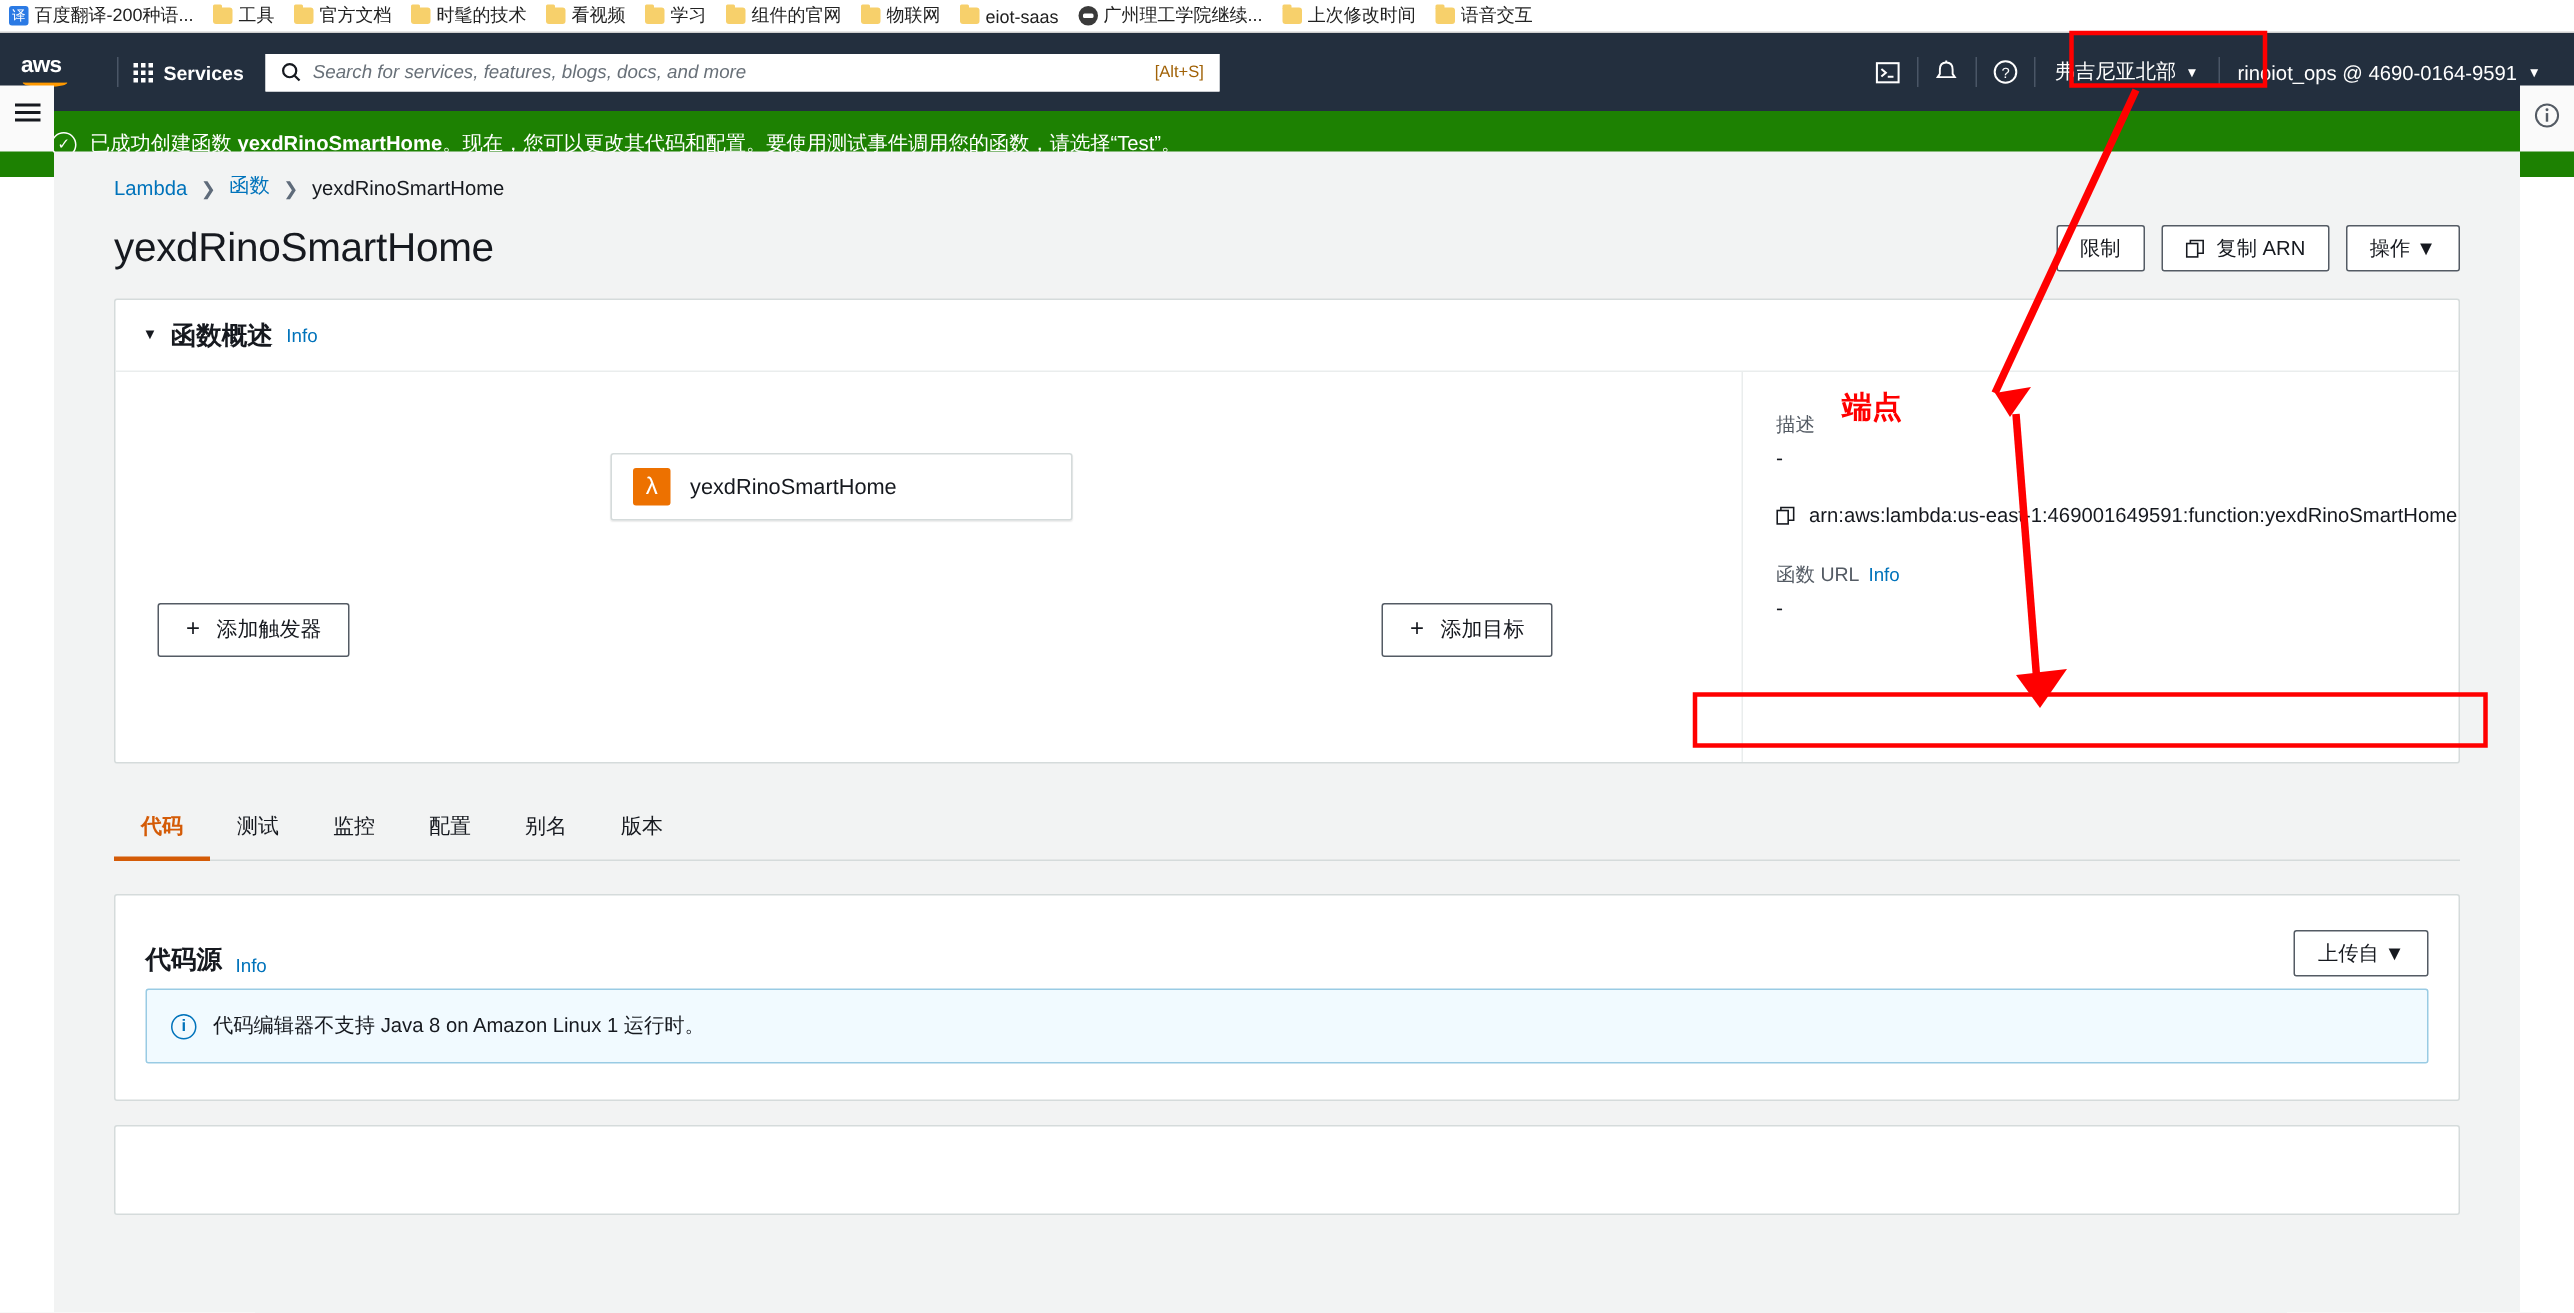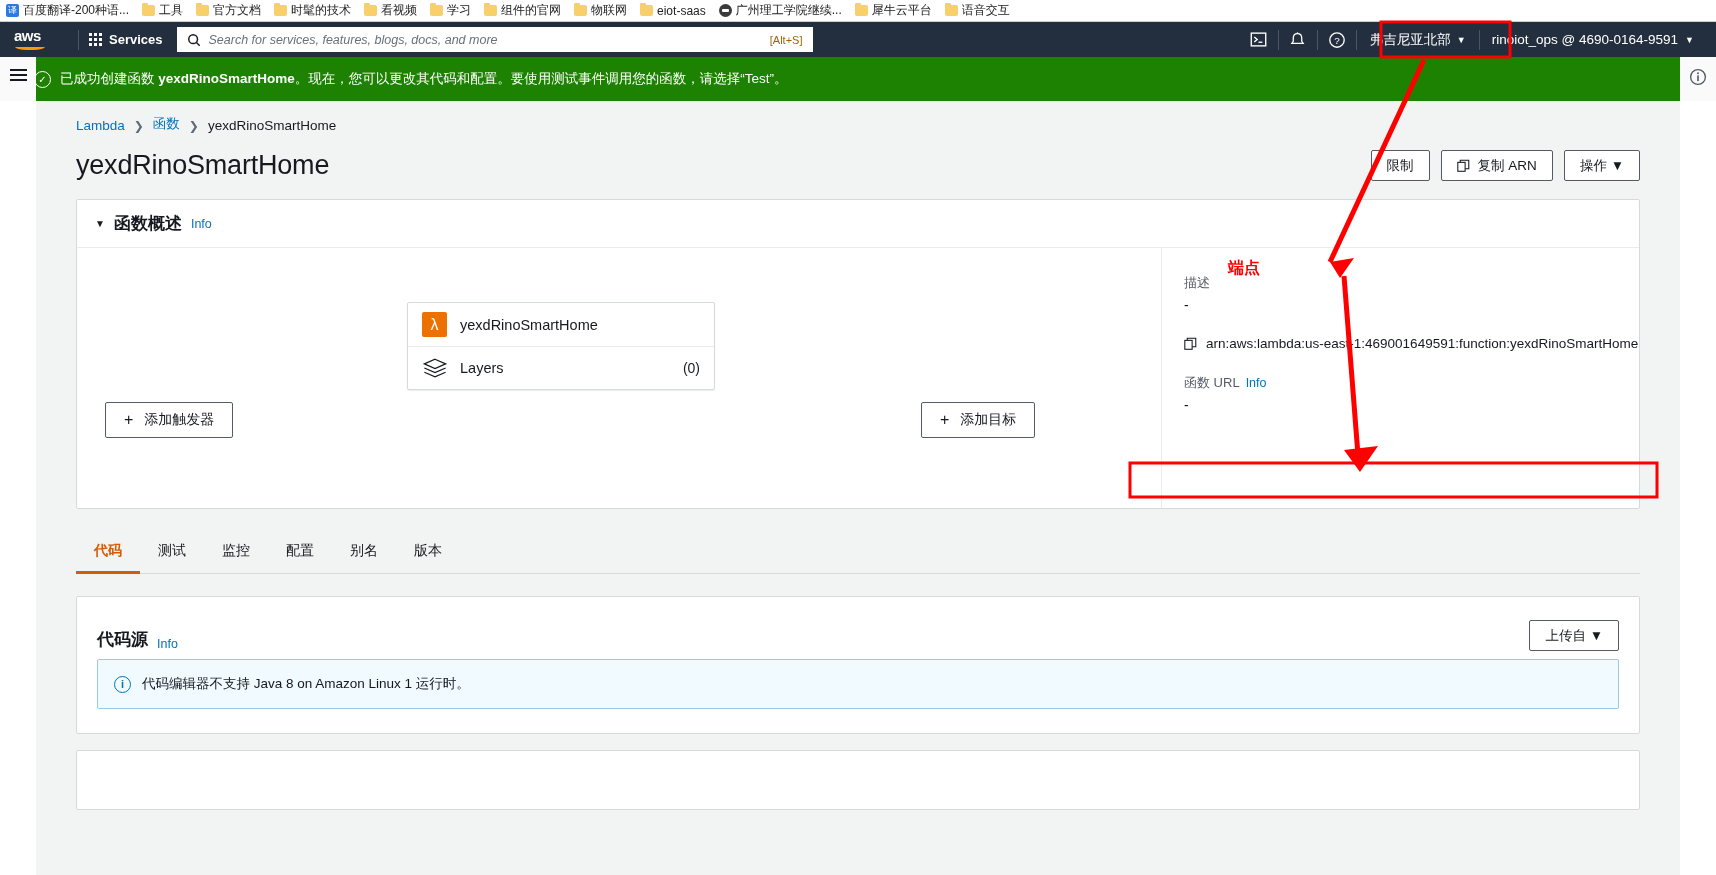--- a/index.html
+++ b/index.html
@@ -26,21 +26,21 @@
     width:13px;height:11px;background:#f7d06b;border-radius:1px 2px 2px 2px;position:relative;
   }
   .bm-folder:before{content:"";position:absolute;top:-2px;left:0;width:6px;height:3px;background:#f7d06b;border-radius:1px 1px 0 0;}
   .bm-fanyi{ width:13px;height:13px;background:#2b7ae4;color:#fff;font-size:9px;line-height:13px;text-align:center;border-radius:2px; }
   .bm-globe{ width:13px;height:13px;border-radius:50%;background:#3a3a3a;position:relative;}
   .bm-globe:after{content:"";position:absolute;left:3px;top:5px;width:7px;height:3px;background:#fff;border-radius:1px;}
   .bm-label{ overflow:hidden; }
 
   
   .awsnav{
-    height:35px; background:#232f3e; display:flex; align-items:center;
+    height:52px; background:#232f3e; display:flex; align-items:center;
     padding:0 10px 0 14px; color:#fff; position:relative;
   }
   .aws-logo{ width:42px; height:22px; position:relative; margin-right:12px; }
   .aws-logo .t{ font-size:15px; font-weight:bold; letter-spacing:-0.5px; line-height:14px; }
   .aws-logo .smile{
     width:30px;height:8px;border-bottom:3px solid #ff9900;border-radius:0 0 40% 40%;
     margin-top:-1px; margin-left:1px;
   }
   .nav-sep{ width:1px; height:20px; background:#4a5666; margin:0 10px; }
   .svc-btn{ display:flex; align-items:center; gap:7px; font-size:13px; font-weight:bold; cursor:pointer; }
@@ -200,21 +200,21 @@
     display:flex;align-items:center;justify-content:center;font-size:11px;font-weight:bold;flex:0 0 17px;
   }
   .bottom-panel{
     margin-top:16px; height:60px; overflow:hidden;
   }
   .bottom-panel .panel-head{ border-bottom:none; }
 
   
   .anno{ position:absolute; pointer-events:none; }
   .anno-text{
-    color:#ff0000; font-size:16px; font-weight:bold; font-family:"Liberation Sans", sans-serif;
+    color:#ff0000; font-size:20px; font-weight:bold; font-family:"Liberation Sans", sans-serif;
   }
 </style>
 </head>
 <body>
 
 <div class="bookmark-bar">
   <div class="bm">
     <span class="bm-ico bm-fanyi">译</span>
     <span class="bm-label">百度翻译-200种语...</span>
   </div>
@@ -249,21 +249,21 @@
   <div class="bm">
     <span class="bm-ico bm-folder"></span>
     <span class="bm-label">eiot-saas</span>
   </div>
   <div class="bm">
     <span class="bm-ico bm-globe"></span>
     <span class="bm-label">广州理工学院继续...</span>
   </div>
   <div class="bm">
     <span class="bm-ico bm-folder"></span>
-    <span class="bm-label">犀牛云平台</span>
+    <span class="bm-label">上次修改时间</span>
   </div>
   <div class="bm">
     <span class="bm-ico bm-folder"></span>
     <span class="bm-label">语音交互</span>
   </div>
 </div>
 
 <div class="awsnav">
   <div class="aws-logo">
     <div class="t">aws</div>
@@ -387,31 +387,20 @@
       </div>
 
       <div class="ov-body">
         <div class="ov-left">
           <div class="diagram">
 
             <div class="fn-card">
               <div class="fn-row">
                 <span class="lam-ico">λ</span>
                 <span>yexdRinoSmartHome</span>
-              </div>
-              <div class="fn-row">
-                <span class="layers-ico">
-                  <svg width="24" height="21" viewBox="0 0 26 22">
-                    <polygon points="13,1 24.5,6 13,11 1.5,6" fill="none" stroke="#16191f" stroke-width="1.3"></polygon>
-                    <polyline points="1.5,10.5 13,15.5 24.5,10.5" fill="none" stroke="#16191f" stroke-width="1.3"></polyline>
-                    <polyline points="1.5,15 13,20 24.5,15" fill="none" stroke="#16191f" stroke-width="1.3"></polyline>
-                  </svg>
-                </span>
-                <span>Layers</span>
-                <span class="fn-count">(0)</span>
               </div>
             </div>
 
             <div class="add-trigger">
               <button class="btn-plus">
                 <span class="p">+</span>
                 <span>添加触发器</span>
               </button>
             </div>
 

